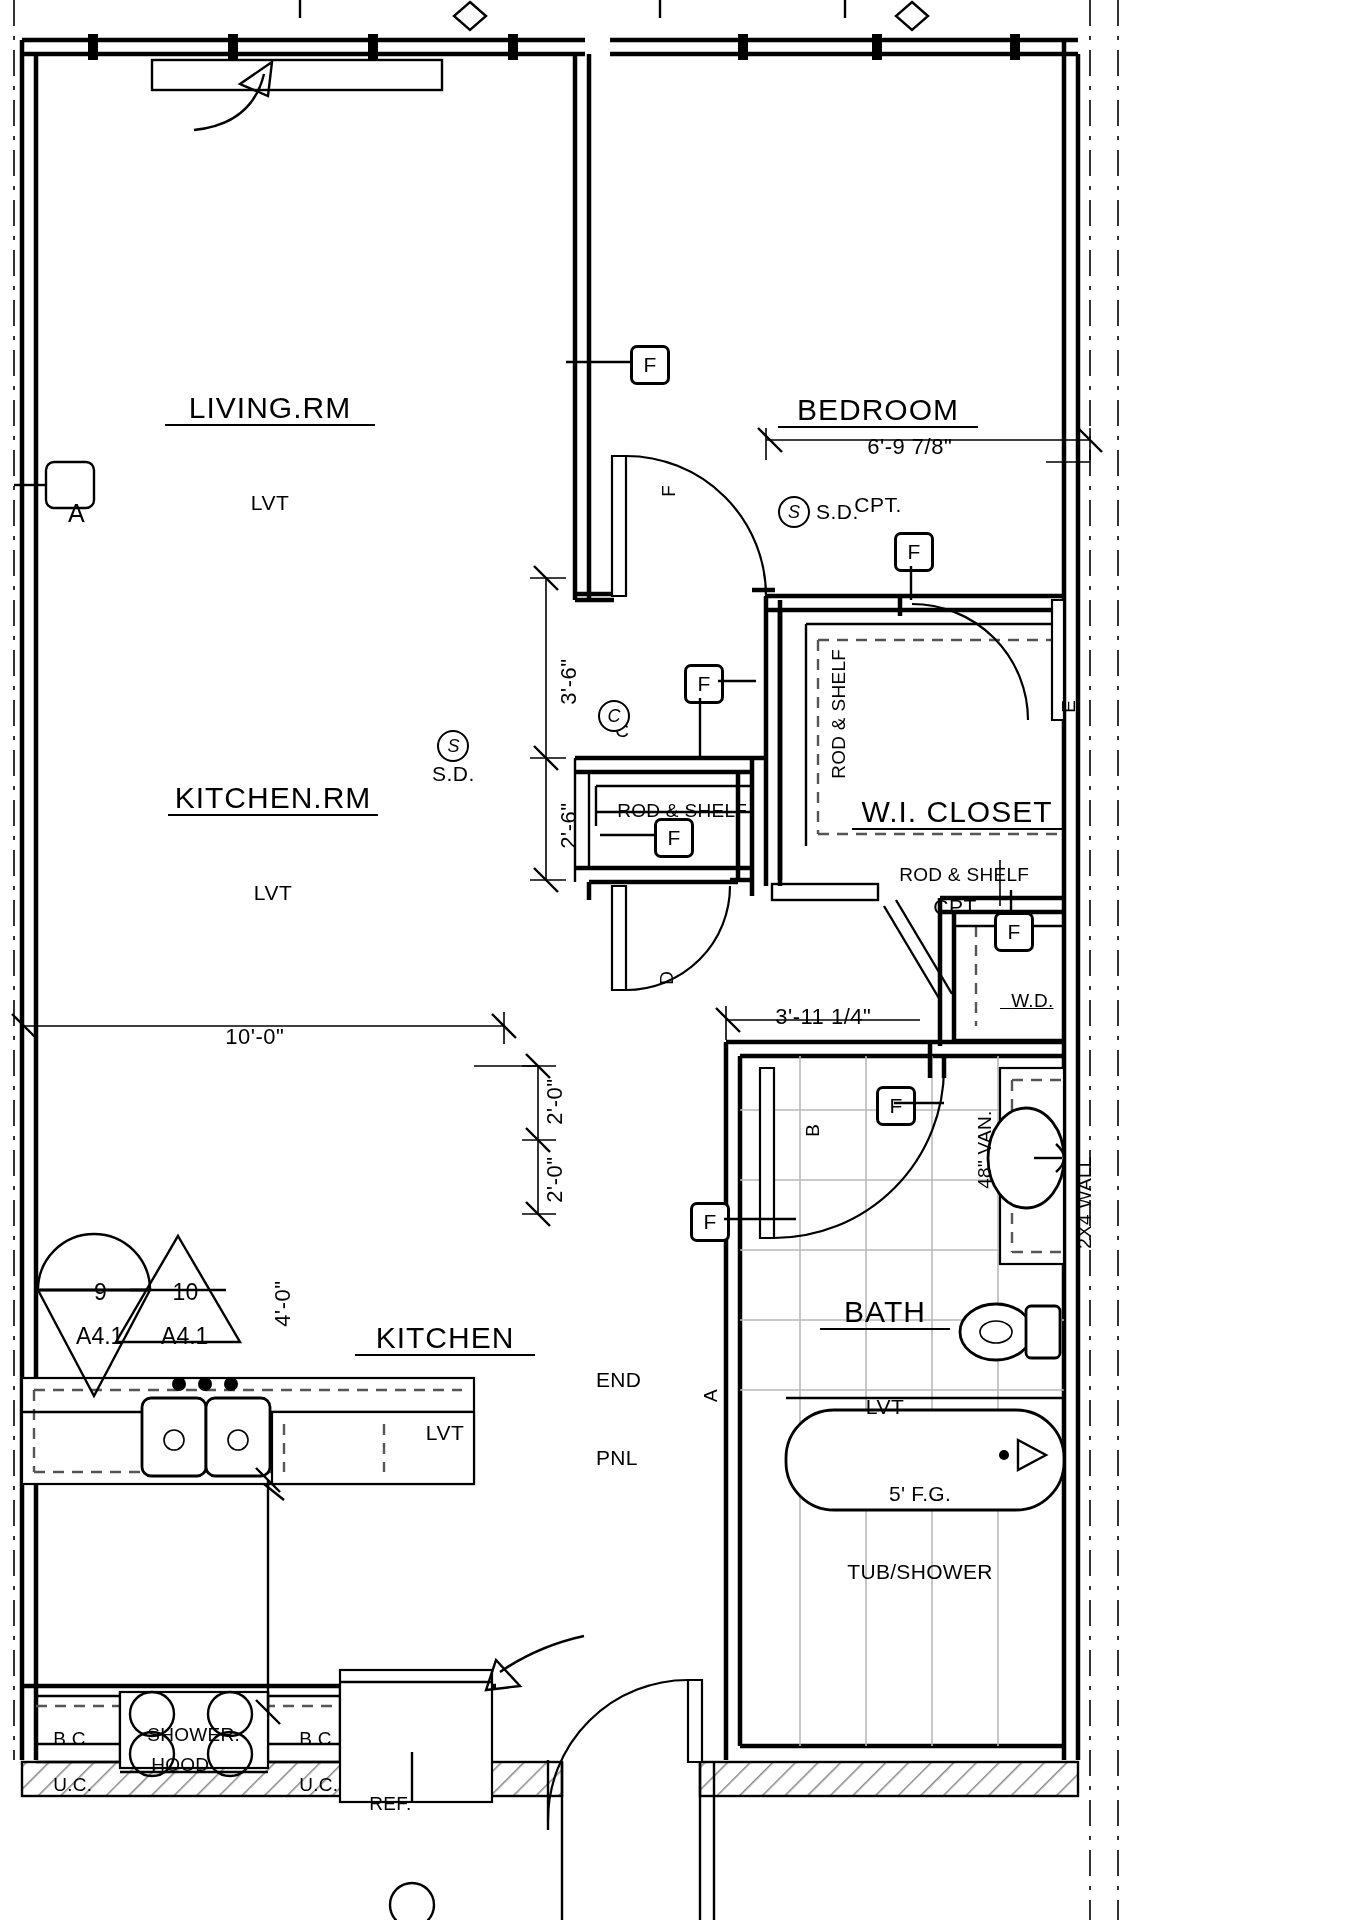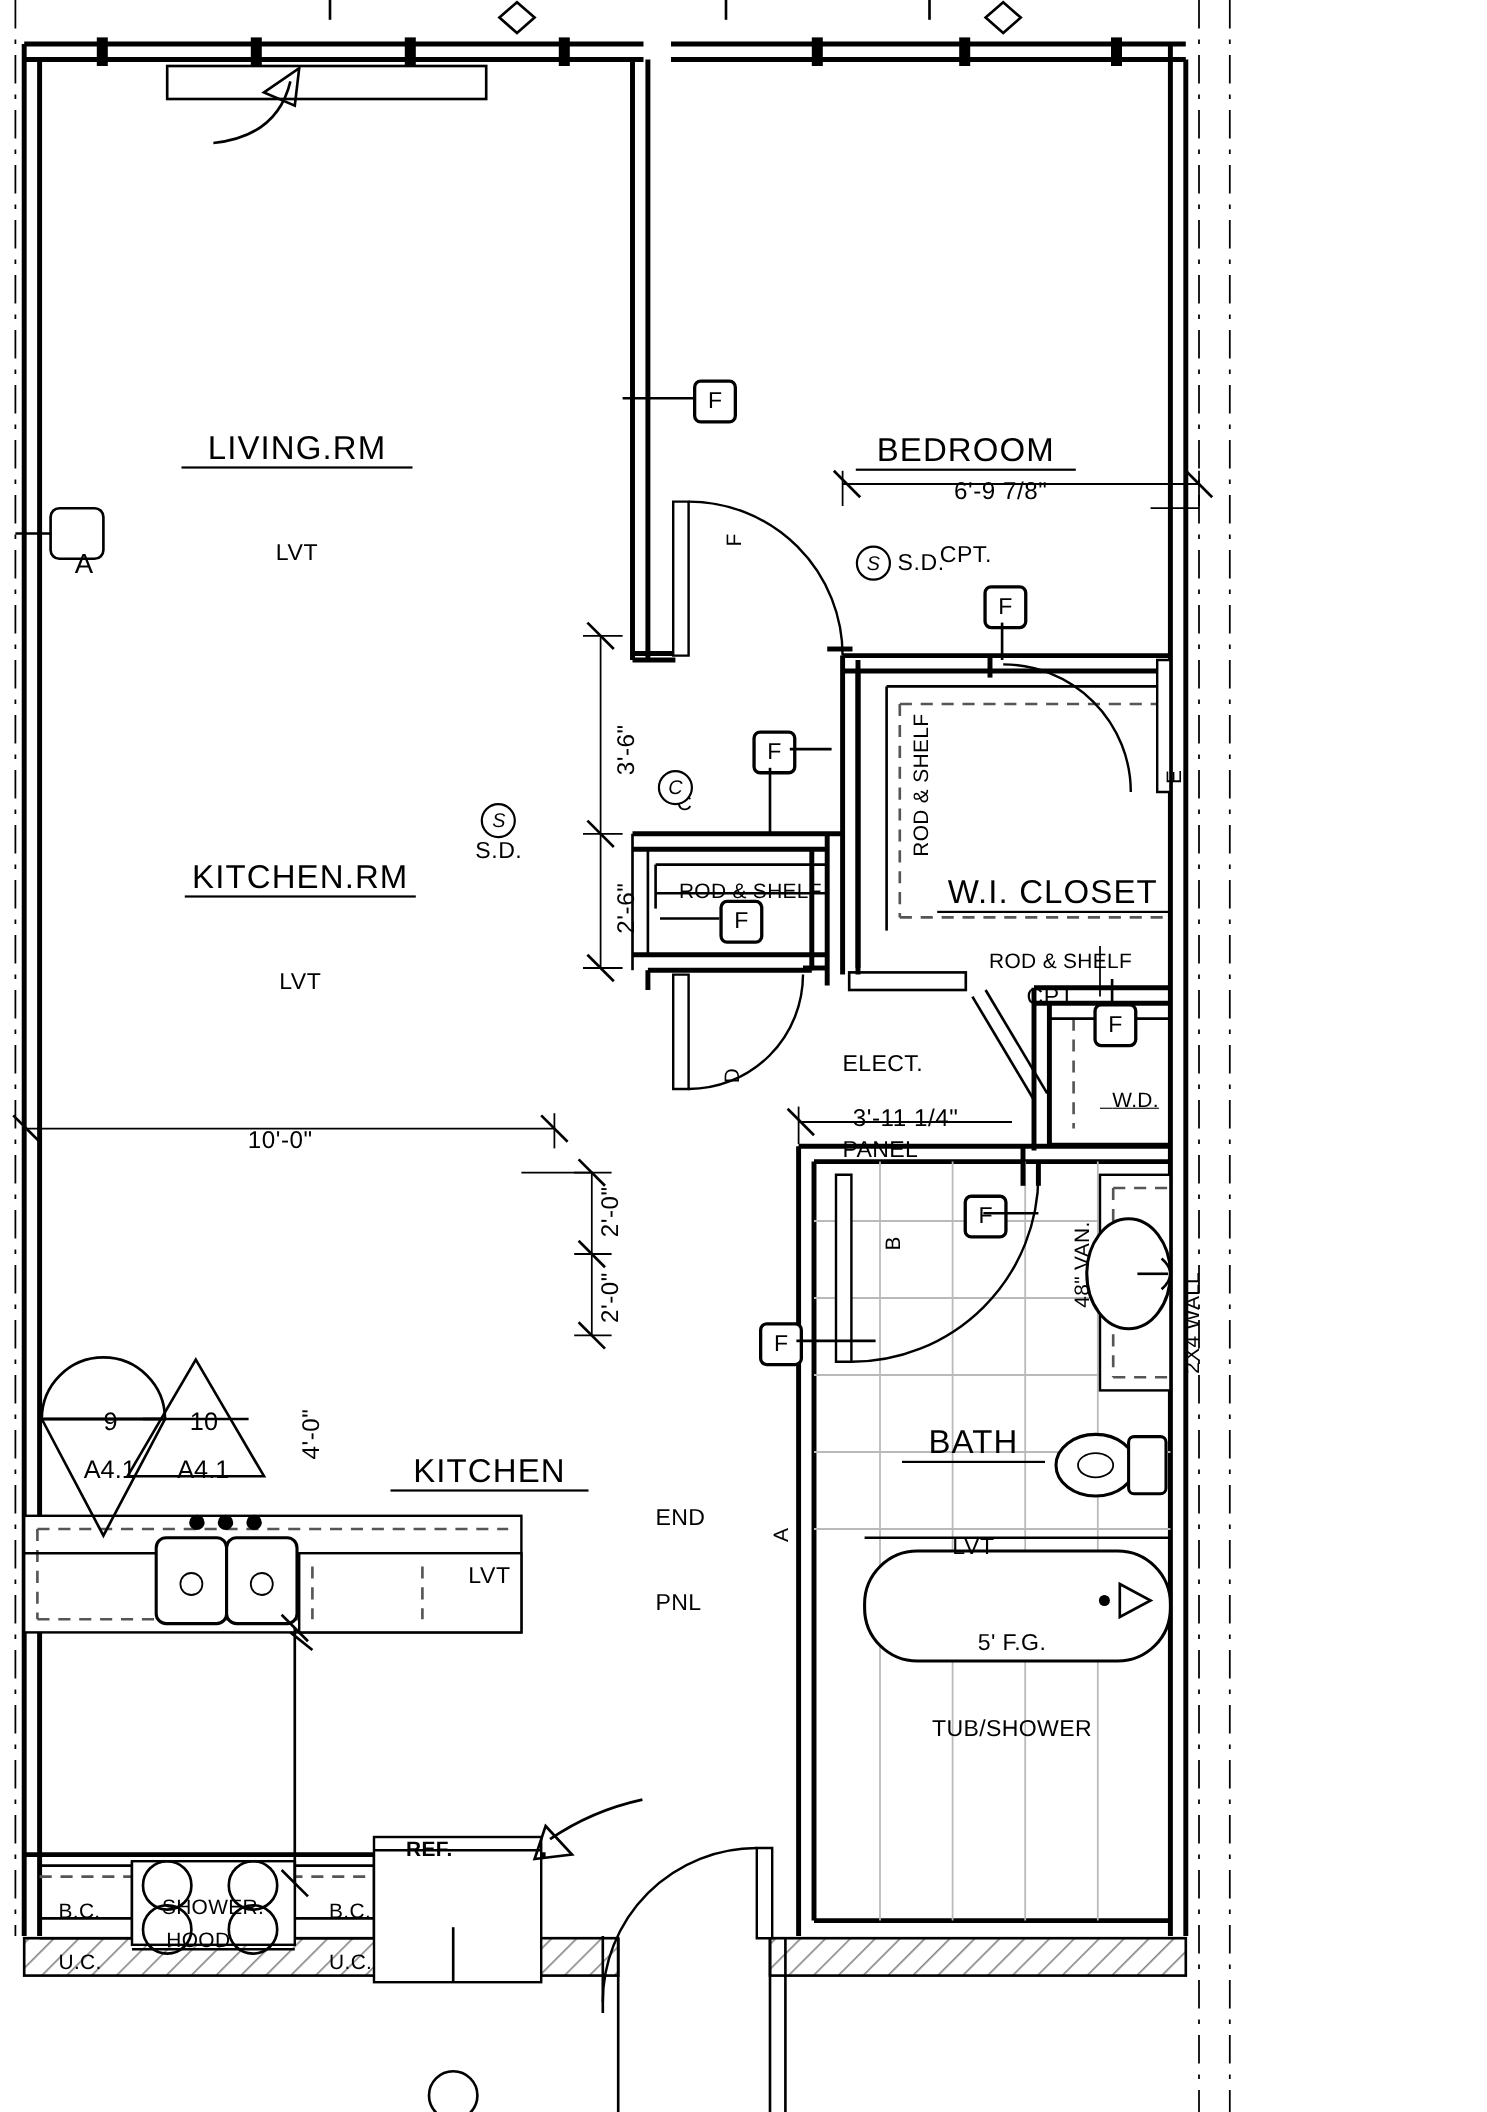--- a/index.html
+++ b/index.html
@@ -364,24 +364,20 @@
 <div class="lbl room" style="left:852px;top:732px;width:210px;">
   <span class="nm">W.I. CLOSET</span>
   <span class="fl">CPT.</span>
 </div>
 
 <div class="lbl room" style="left:820px;top:1232px;width:130px;">
   <span class="nm">BATH</span>
   <span class="fl">LVT</span>
 </div>
 
-<div class="lbl note l" style="left:766px;top:902px;width:140px;">
-  <div>ELECT.</div>
-  <div>PANEL</div>
-</div>
 
 <div class="lbl note l" style="left:596px;top:1314px;width:90px;">
   <div>END</div>
   <div>PNL</div>
 </div>
 
 <div class="lbl tiny" style="left:606px;top:778px;">
   <span>ROD &amp; SHELF</span>
 </div>
 
@@ -446,21 +442,21 @@
 </div>
 <div class="lbl tiny" style="left:288px;top:1752px;">
   <span>U.C.</span>
 </div>
 <div class="lbl tiny" style="left:136px;top:1702px;">
   <span>SHOWER.</span>
 </div>
 <div class="lbl tiny" style="left:140px;top:1732px;">
   <span>HOOD</span>
 </div>
-<div class="lbl tiny" style="left:358px;top:1649px;font-weight:bold;">
+<div class="lbl tiny" style="left:358px;top:1771px;">
   <span>REF.</span>
 </div>
 
 <div class="sd" style="left:778px;top:496px;">
   <span class="sdc">
         <span>S</span>
       </span>
   <span class="sdt">S.D.</span>
 </div>
 <div class="sd" style="left:432px;top:730px;flex-direction:column;gap:0;">

